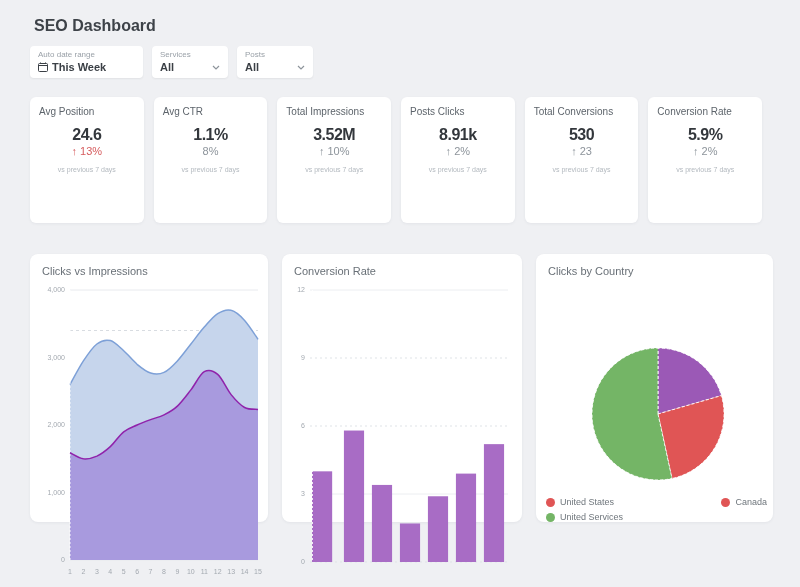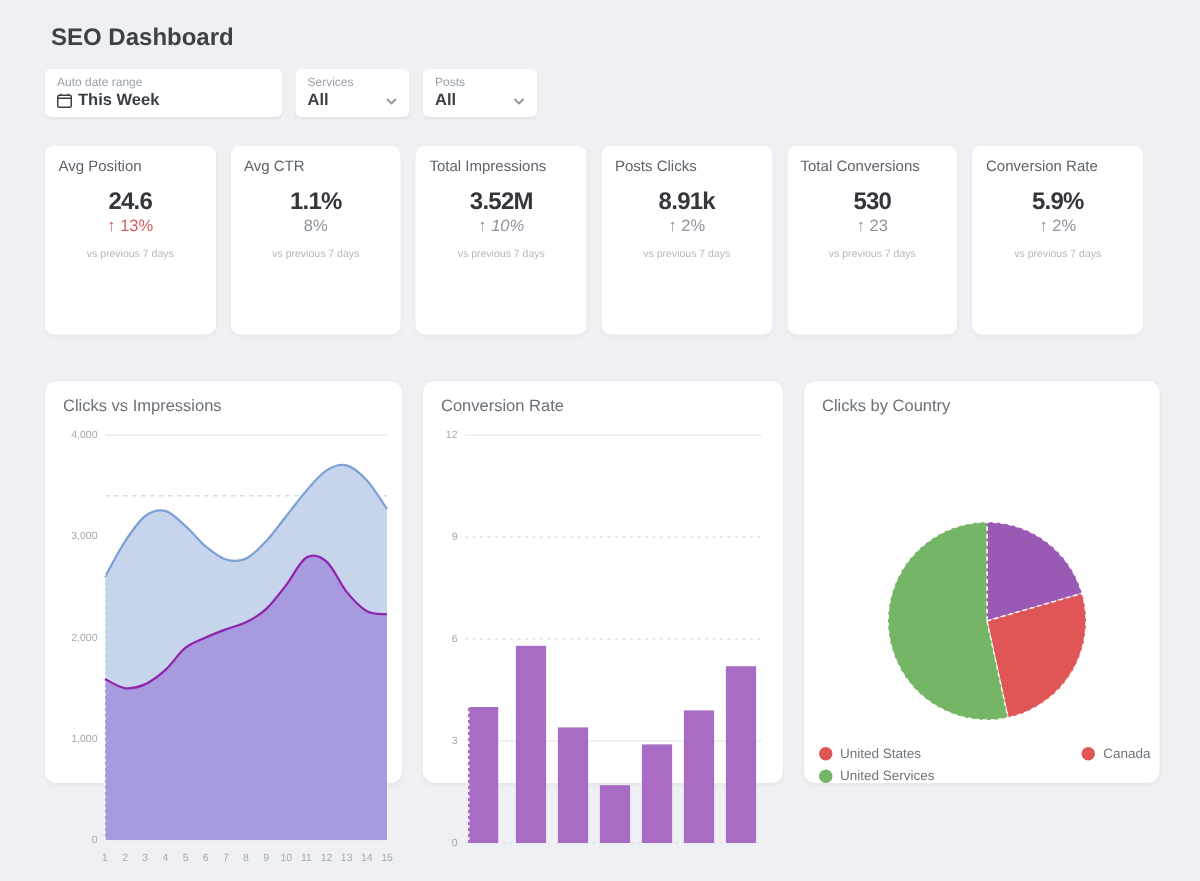--- a/index.html
+++ b/index.html
@@ -11,21 +11,21 @@
     overflow:hidden;
   }
   .wrap{padding:16px 38px 0 30px;}
   .page-title{font-size:16px;font-weight:700;color:#3d4248;margin:0 0 10px 4px;line-height:20px;}
   
   .filters{display:flex;gap:9px;margin-bottom:19px;}
   .filter{
     background:#fff;border-radius:4px;padding:4px 8px 5px 8px;
     box-shadow:0 1px 2px rgba(40,50,60,.07);box-sizing:border-box;
   }
-  .filter-date{width:158px;}
+  .filter-date{width:113px;}
   .filter-sel{width:76px;}
   .flabel{font-size:8px;color:#9aa1a8;line-height:10px;}
   .fvalue{font-size:11px;font-weight:700;color:#3b4046;display:flex;align-items:center;gap:4px;margin-top:1px;}
   .filter-sel .fvalue{justify-content:space-between;}
   .chev{width:8px;height:5px;}
   
   .kpis{display:flex;gap:10px;margin-bottom:31px;}
   .kpi{
     flex:1;background:#fff;border-radius:6px;height:126px;box-sizing:border-box;
     padding:9px 9px;box-shadow:0 1px 3px rgba(40,50,60,.06);
@@ -97,21 +97,21 @@
     </div>
     <div class="kpi">
       <div class="kpi-title">Avg CTR</div>
       <div class="kpi-value">1.1%</div>
       <div class="kpi-delta" style="color: rgb(141, 148, 155);">8%</div>
       <div class="kpi-note">vs previous 7 days</div>
     </div>
     <div class="kpi">
       <div class="kpi-title">Total Impressions</div>
       <div class="kpi-value">3.52M</div>
-      <div class="kpi-delta" style="color: rgb(141, 148, 155); font-style: italic;">↑ 10%</div>
+      <div class="kpi-delta" style="color: rgb(141, 148, 155);">↑ 10%</div>
       <div class="kpi-note">vs previous 7 days</div>
     </div>
     <div class="kpi">
       <div class="kpi-title">Posts Clicks</div>
       <div class="kpi-value">8.91k</div>
       <div class="kpi-delta" style="color: rgb(141, 148, 155);">↑ 2%</div>
       <div class="kpi-note">vs previous 7 days</div>
     </div>
     <div class="kpi">
       <div class="kpi-title">Total Conversions</div>

